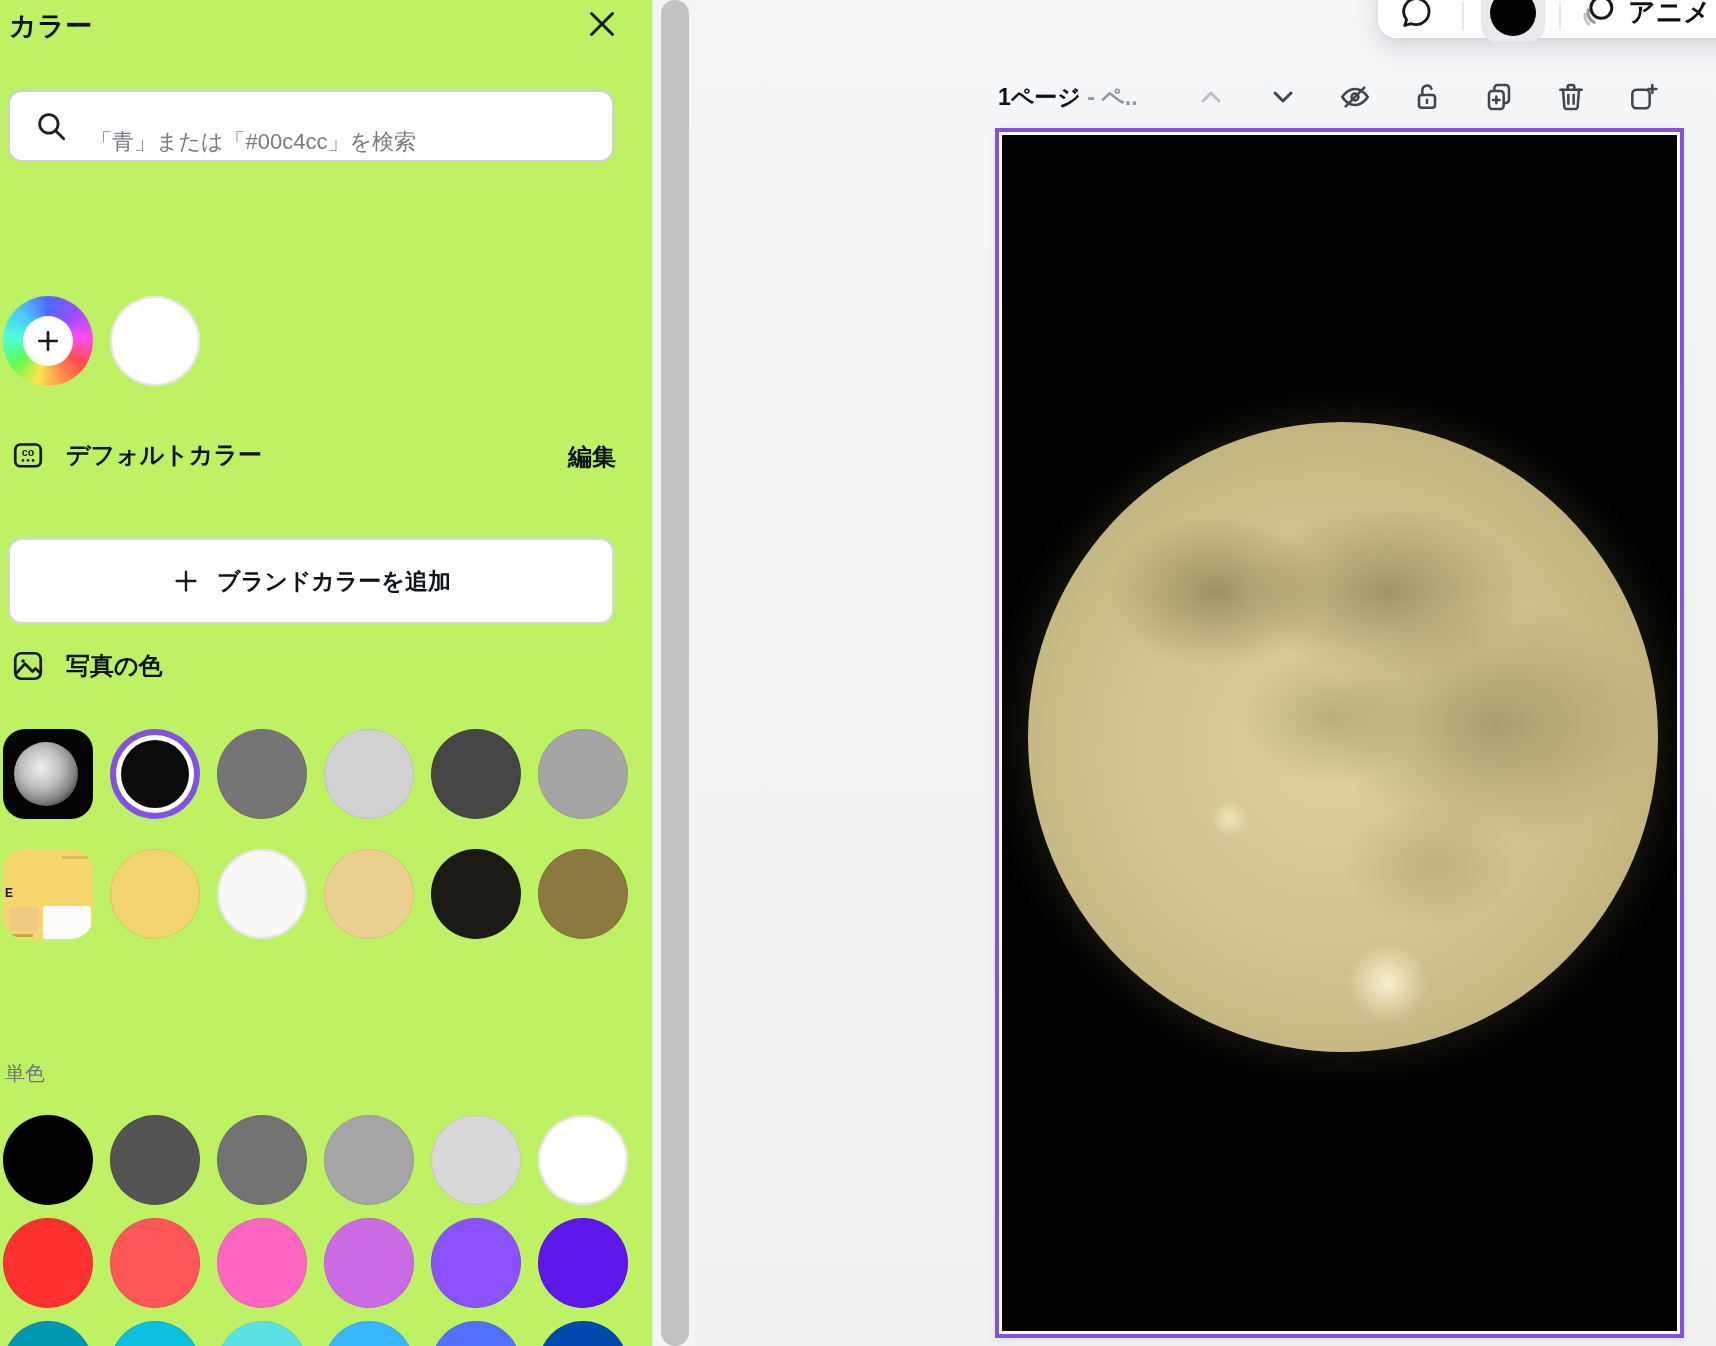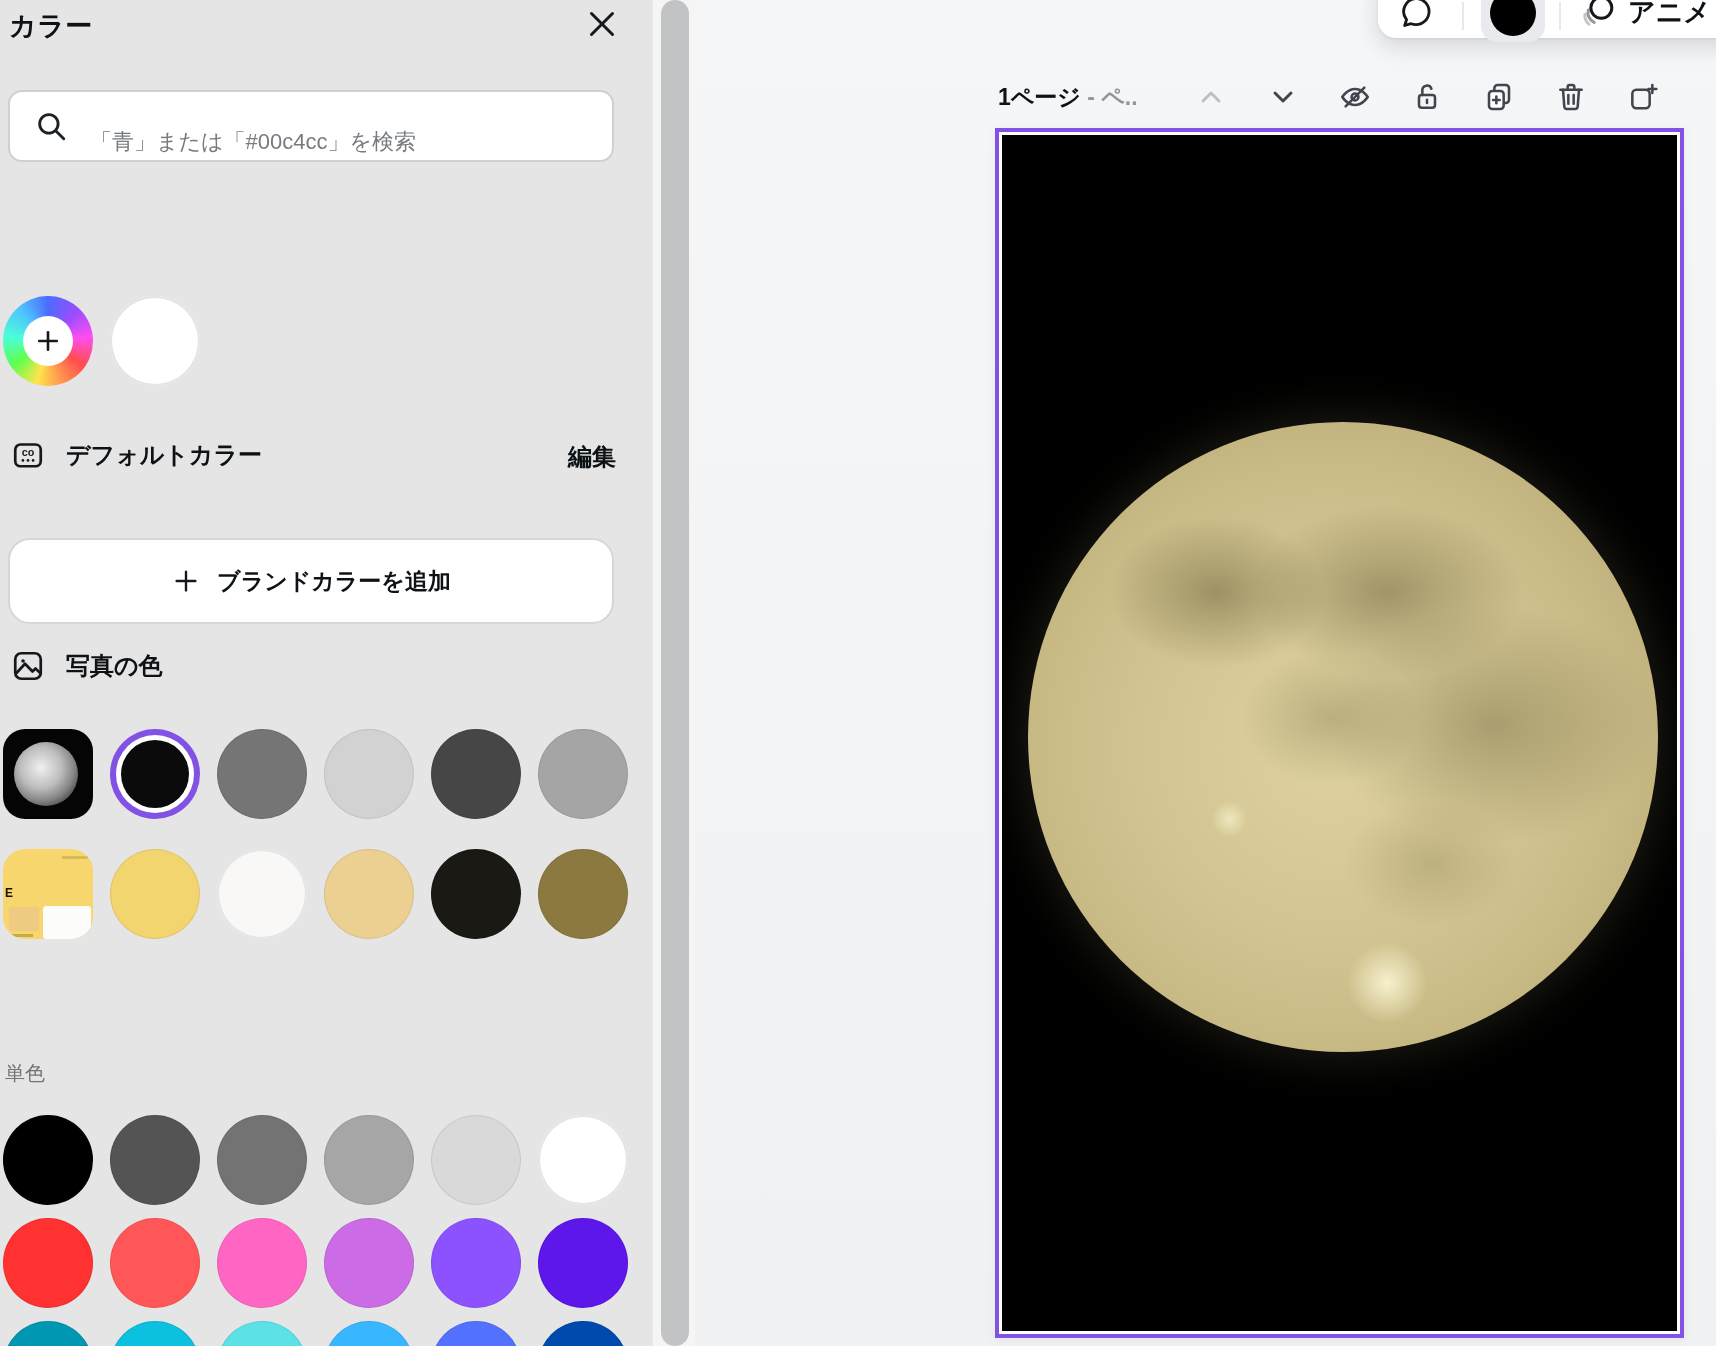--- a/index.html
+++ b/index.html
@@ -21,21 +21,21 @@
   #scroll-track {
     position:absolute; left:652px; top:0; width:43px; height:100%;
     background:#f5f5f6; border-left:1px solid #e8e9ea;
   }
   #scroll-thumb {
     position:absolute; left:8px; top:0; width:28px; height:100%;
     background:var(--scrollbar,#c2c3c5); border-radius:14px;
   }
 
   
-  #panel { position:absolute; left:0; top:0; width:652px; height:100%; background:#e5e5e5; }
+  #panel { position:absolute; left:0; top:0; width:652px; height:100%; background:#bef264; }
   #panel-title { position:absolute; left:9px; top:8px; font-size:27px; font-weight:700; letter-spacing:.5px; }
   #close-btn { position:absolute; left:584px; top:6px; width:36px; height:36px; cursor:pointer; }
 
   #search-box {
     position:absolute; left:8px; top:90px; width:606px; height:72px;
     border:2px solid #cdd0d4; border-radius:14px; background:#fff;
     display:flex; align-items:center; gap:22px; padding-left:24px;
   }
   #search-box input {
     border:none; outline:none; font-size:22px; width:440px;
@@ -47,21 +47,21 @@
   .sec .ttl { font-size:24px; font-weight:700; }
   .sec-icon { width:36px; height:36px; flex:none; }
 
   #brand-edit {
     position:absolute; left:520px; top:437px; width:96px; height:40px;
     line-height:40px; text-align:right; font-size:24px; font-weight:700; cursor:pointer;
   }
 
   #add-brand-btn {
     position:absolute; left:8px; top:538px; width:606px; height:86px;
-    border:2px solid #d3d6da; border-radius:22px; background:#fff;
+    border:2px solid #d3d6da; border-radius:14px; background:#fff;
     display:flex; align-items:center; justify-content:center; gap:16px; cursor:pointer;
   }
   #add-brand-btn .lbl { font-size:23px; font-weight:700; }
 
   .swatch-row { position:absolute; left:3px; display:flex; gap:17px; height:90px; }
   .swatch {
     width:90px; height:90px; border-radius:50%; flex:none; cursor:pointer;
     box-shadow:inset 0 0 0 1px rgba(0,0,0,.08);
   }
   .swatch.lt { box-shadow:inset 0 0 0 2px #e3e4e6; }

